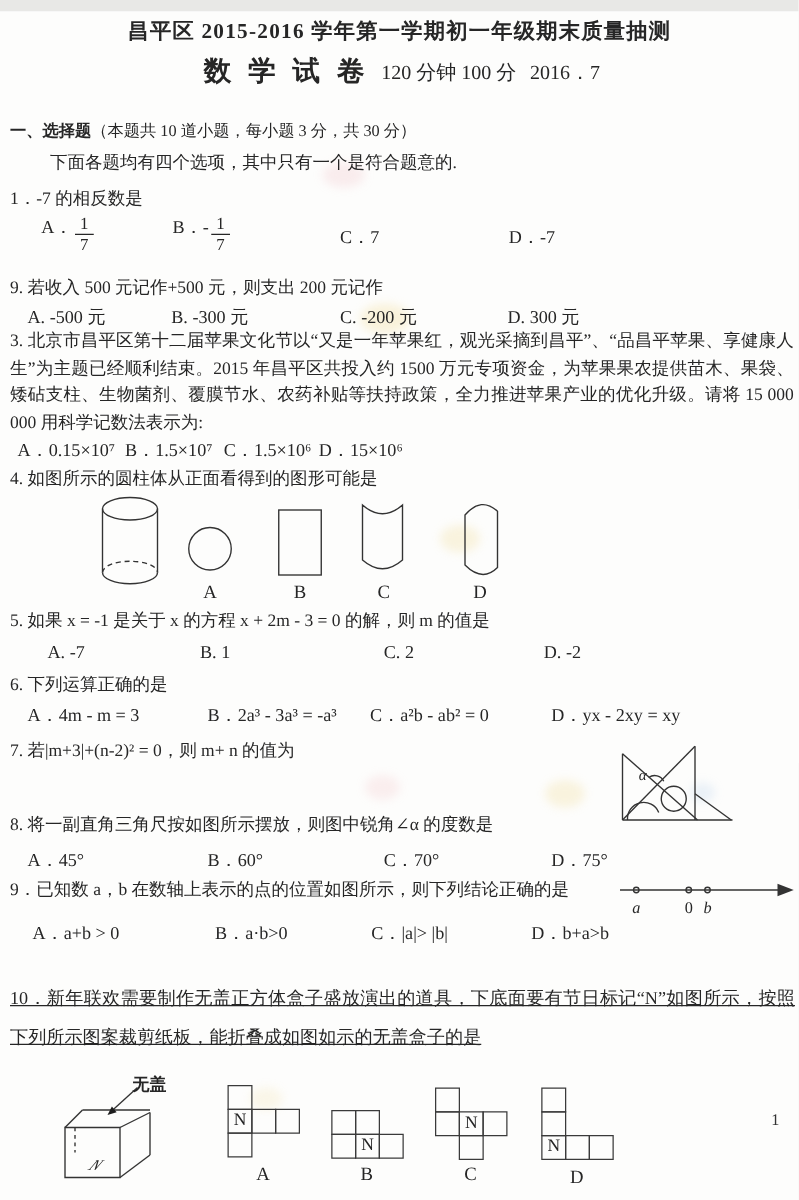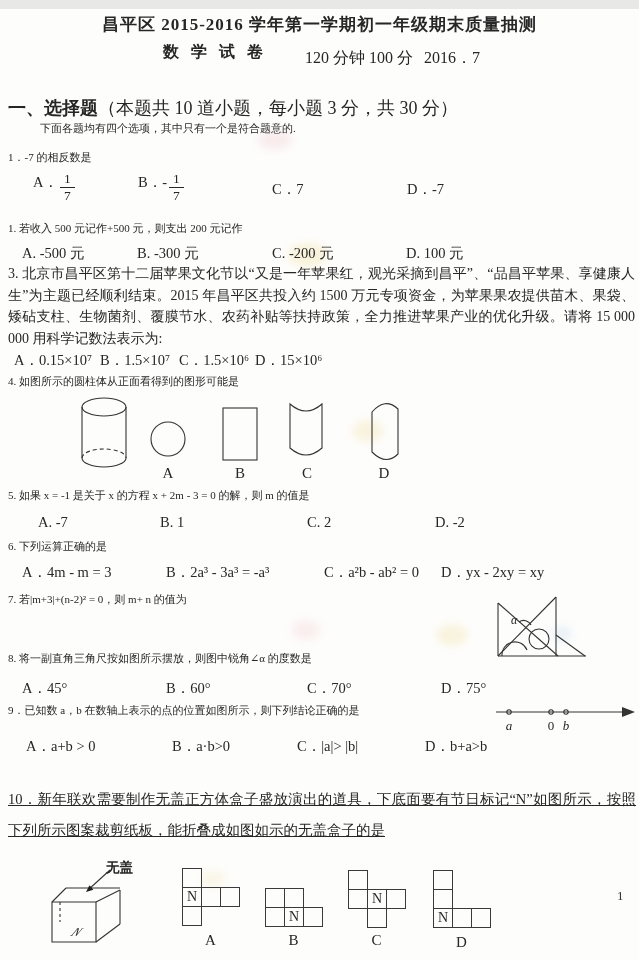--- a/index.html
+++ b/index.html
@@ -4,25 +4,25 @@
 <style>
   html,body{margin:0;padding:0;}
   body{
     width:639px;height:960px;background:#f4f4f2;
     font-family:"Liberation Serif","DejaVu Serif",serif;color:#262626;
   }
   .page{position:relative;width:639px;height:960px;background:#fdfdfc;overflow:hidden;}
   .topband{position:absolute;top:0;left:0;width:639px;height:9px;background:#e8e8e6;}
   .abs{position:absolute;}
   .title1{width:639px;text-align:center;font-size:17px;font-weight:700;letter-spacing:1px;white-space:nowrap;}
-  .subject{font-size:16px;font-weight:700;letter-spacing:4px;white-space:nowrap;}
+  .subject{font-size:22px;font-weight:700;letter-spacing:4px;white-space:nowrap;}
   .meta{font-size:16px;white-space:nowrap;}
-  .sechead{font-size:18px;white-space:nowrap;}
+  .sechead{font-size:13px;white-space:nowrap;}
   .sechead b{font-weight:700;}
-  .stem{font-size:11px;white-space:nowrap;}
+  .stem{font-size:14px;white-space:nowrap;}
   .para{font-size:14px;line-height:21.5px;text-align:justify;}
   .para10{font-size:14.5px;line-height:31px;text-align:justify;text-decoration:underline;}
   .optrow{left:0;width:639px;height:22px;}
   .optrow > span{position:absolute;top:0;font-size:14.5px;white-space:nowrap;}
   .frac{display:inline-block;vertical-align:-13px;text-align:center;line-height:1.15;font-size:13.5px;margin-left:2px;}
   .frac .num{display:block;border-bottom:1px solid #262626;padding:0 4px;}
   .frac .den{display:block;}
   svg{overflow:visible;}
   .fig line,.fig path,.fig ellipse,.fig circle,.fig rect{stroke:#333;fill:none;stroke-width:1.1;}
   .fig text{stroke:none;fill:#262626;}
@@ -59,26 +59,26 @@
   <div class="abs stem" style="left:40px;top:121px">下面各题均有四个选项，其中只有一个是符合题意的.</div>
 
   <div class="abs stem" style="left:8px;top:150px">1．-7 的相反数是</div>
   <div class="abs optrow" style="top:169px;height:42px">
     <span style="left:33px;top:2px"><span>A．</span><span class="frac"><span class="num">1</span><span class="den">7</span></span></span>
     <span style="left:138px;top:2px"><span>B．-</span><span class="frac"><span class="num">1</span><span class="den">7</span></span></span>
     <span style="left:272px;top:11px">C．7</span>
     <span style="left:407px;top:11px">D．-7</span>
   </div>
 
-  <div class="abs stem" style="left:8px;top:221px">1. 若收入 500 元记作+500 元，则支出 200 元记作</div>
+  <div class="abs stem" style="left:8px;top:221px">9. 若收入 500 元记作+500 元，则支出 200 元记作</div>
   <div class="abs optrow" style="top:244px">
     <span style="left:22px">A. -500 元</span>
     <span style="left:137px">B. -300 元</span>
     <span style="left:272px">C. -200 元</span>
-    <span style="left:406px">D. 100 元</span>
+    <span style="left:406px">D. 300 元</span>
   </div>
 
   <div class="abs para" style="left:8px;top:263px;width:627px">3. 北京市昌平区第十二届苹果文化节以“又是一年苹果红，观光采摘到昌平”、“品昌平苹果、享健康人生”为主题已经顺利结束。2015 年昌平区共投入约 1500 万元专项资金，为苹果果农提供苗木、果袋、矮砧支柱、生物菌剂、覆膜节水、农药补贴等扶持政策，全力推进苹果产业的优化升级。请将 15 000 000 用科学记数法表示为:</div>
   <div class="abs optrow" style="top:351px">
     <span style="left:14px">A．0.15×10⁷</span>
     <span style="left:100px">B．1.5×10⁷</span>
     <span style="left:179px">C．1.5×10⁶</span>
     <span style="left:255px">D．15×10⁶</span>
   </div>
 
@@ -111,21 +111,21 @@
     <span style="left:38px">A. -7</span>
     <span style="left:160px">B. 1</span>
     <span style="left:307px">C. 2</span>
     <span style="left:435px">D. -2</span>
   </div>
 
   <div class="abs stem" style="left:8px;top:539px">6. 下列运算正确的是</div>
   <div class="abs optrow" style="top:563px">
     <span style="left:22px">A．4m - m = 3</span>
     <span style="left:166px">B．2a³ - 3a³ = -a³</span>
-    <span style="left:324px">C．a²b - ab² = 0</span>
+    <span style="left:296px">C．a²b - ab² = 0</span>
     <span style="left:441px">D．yx - 2xy = xy</span>
   </div>
 
   <div class="abs stem" style="left:8px;top:592px">7. 若|m+3|+(n-2)² = 0，则 m+ n 的值为</div>
 
   <svg class="abs fig" style="left:494px;top:586px" width="148" height="78" viewBox="0 0 148 78">
     <line x1="4" y1="17" x2="4" y2="70"></line>
     <line x1="4" y1="70" x2="92" y2="70"></line>
     <line x1="4" y1="17" x2="64" y2="70"></line>
     <line x1="62" y1="11" x2="4" y2="70"></line>

